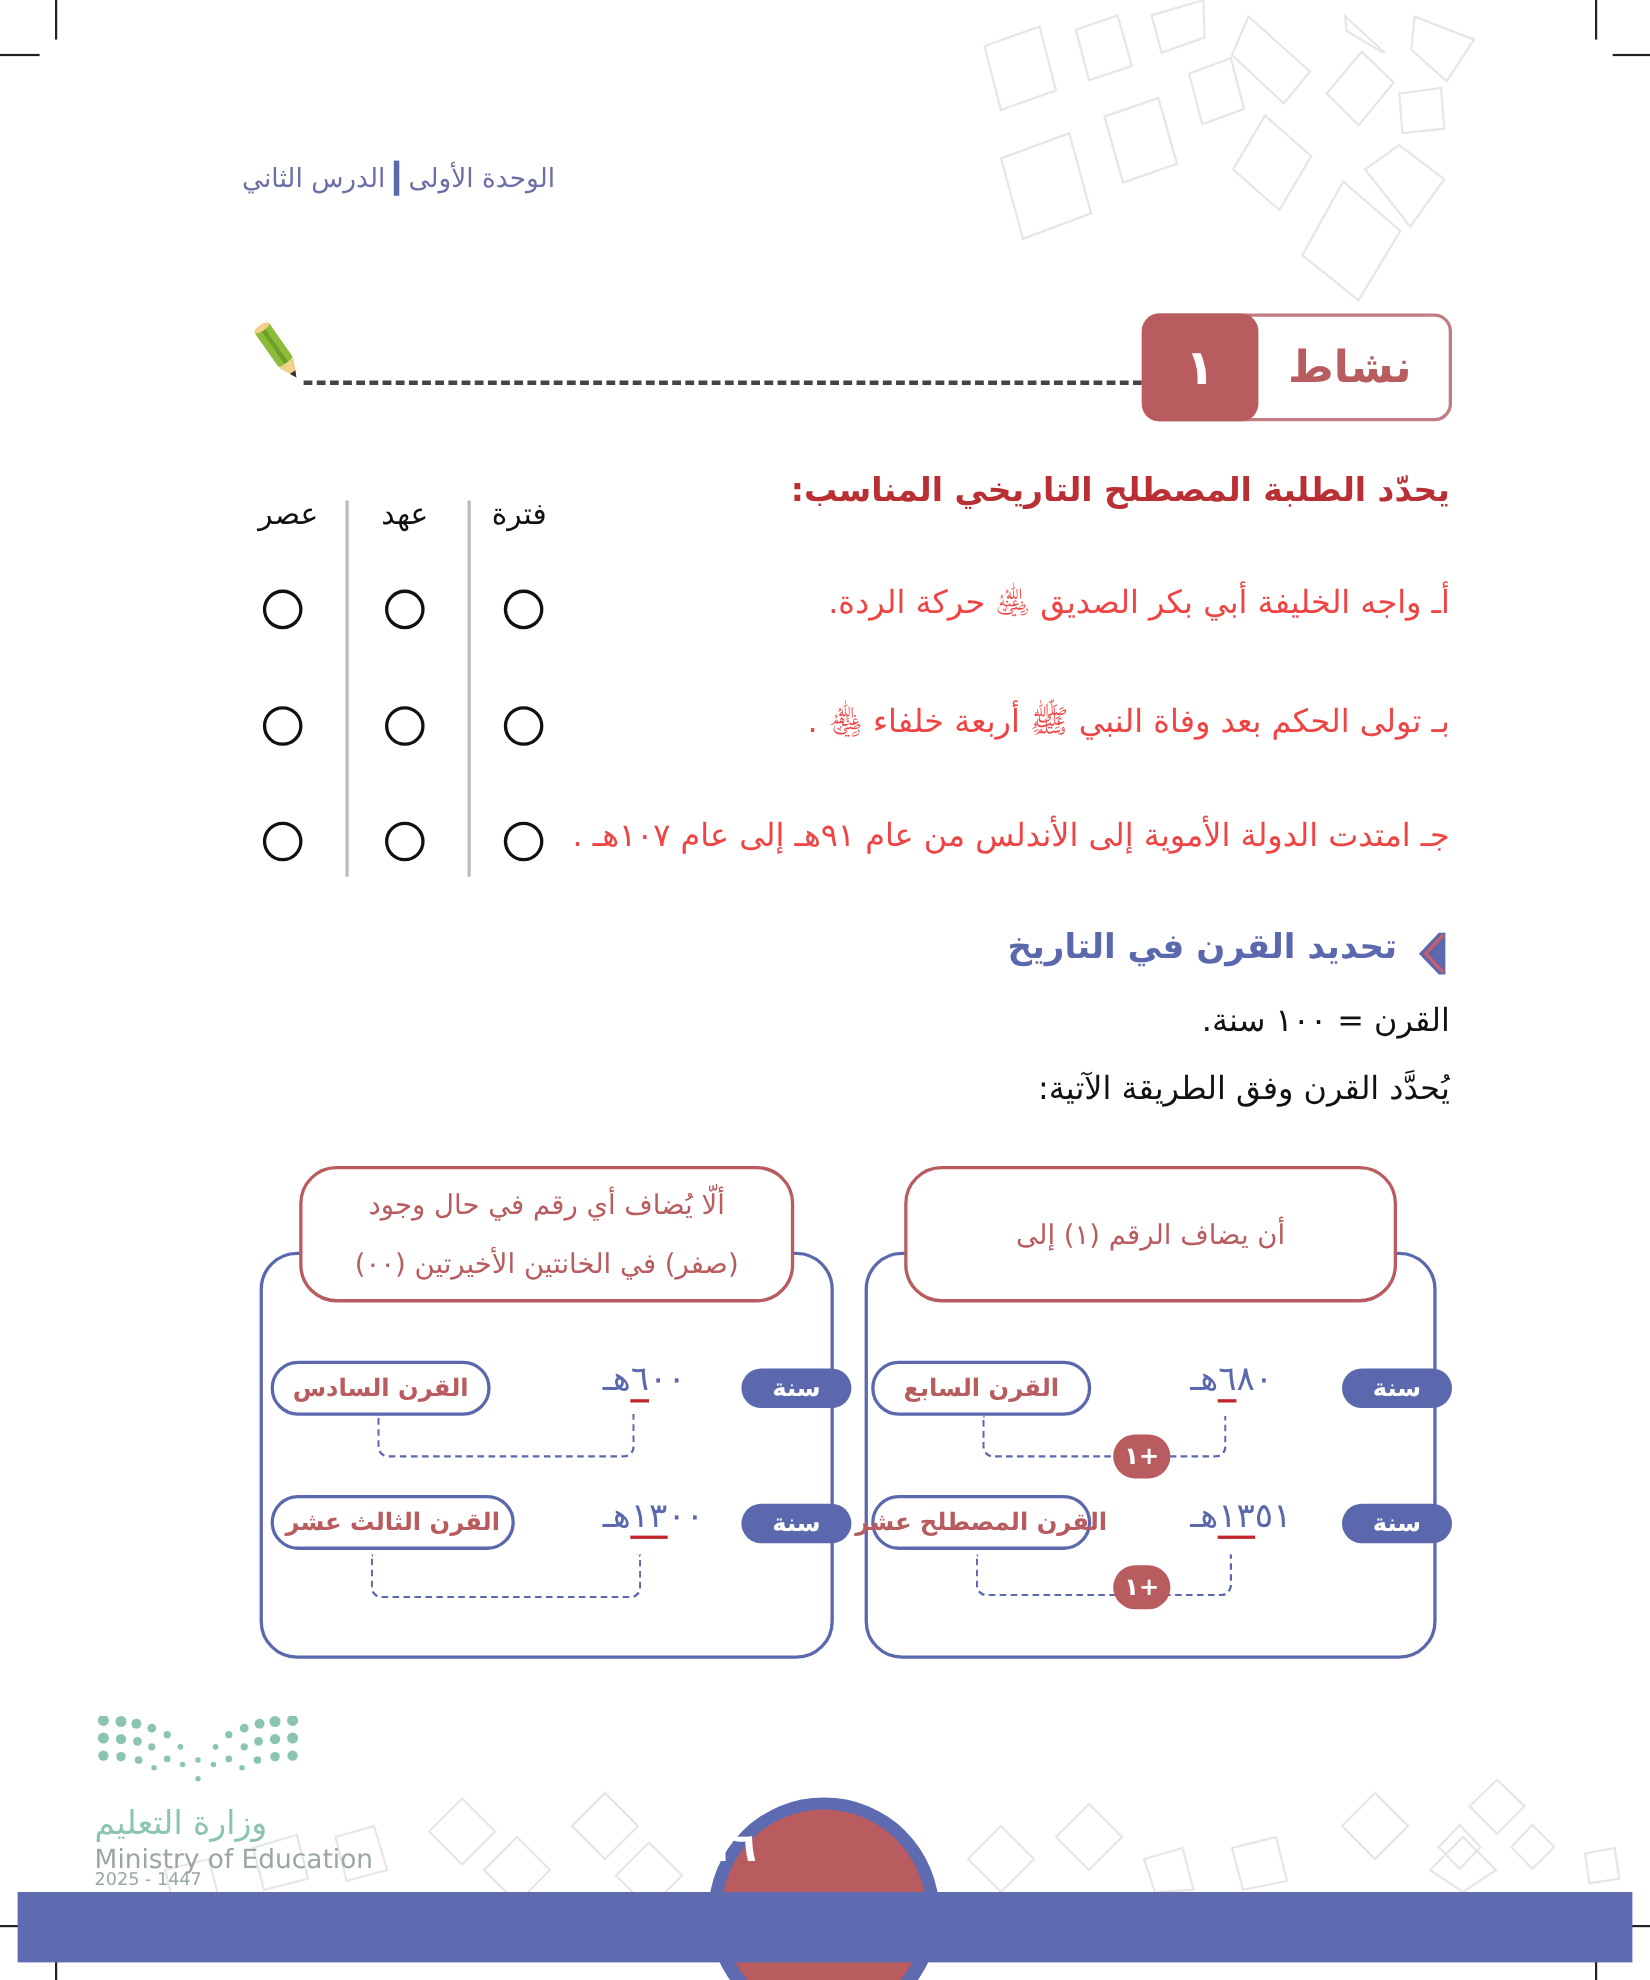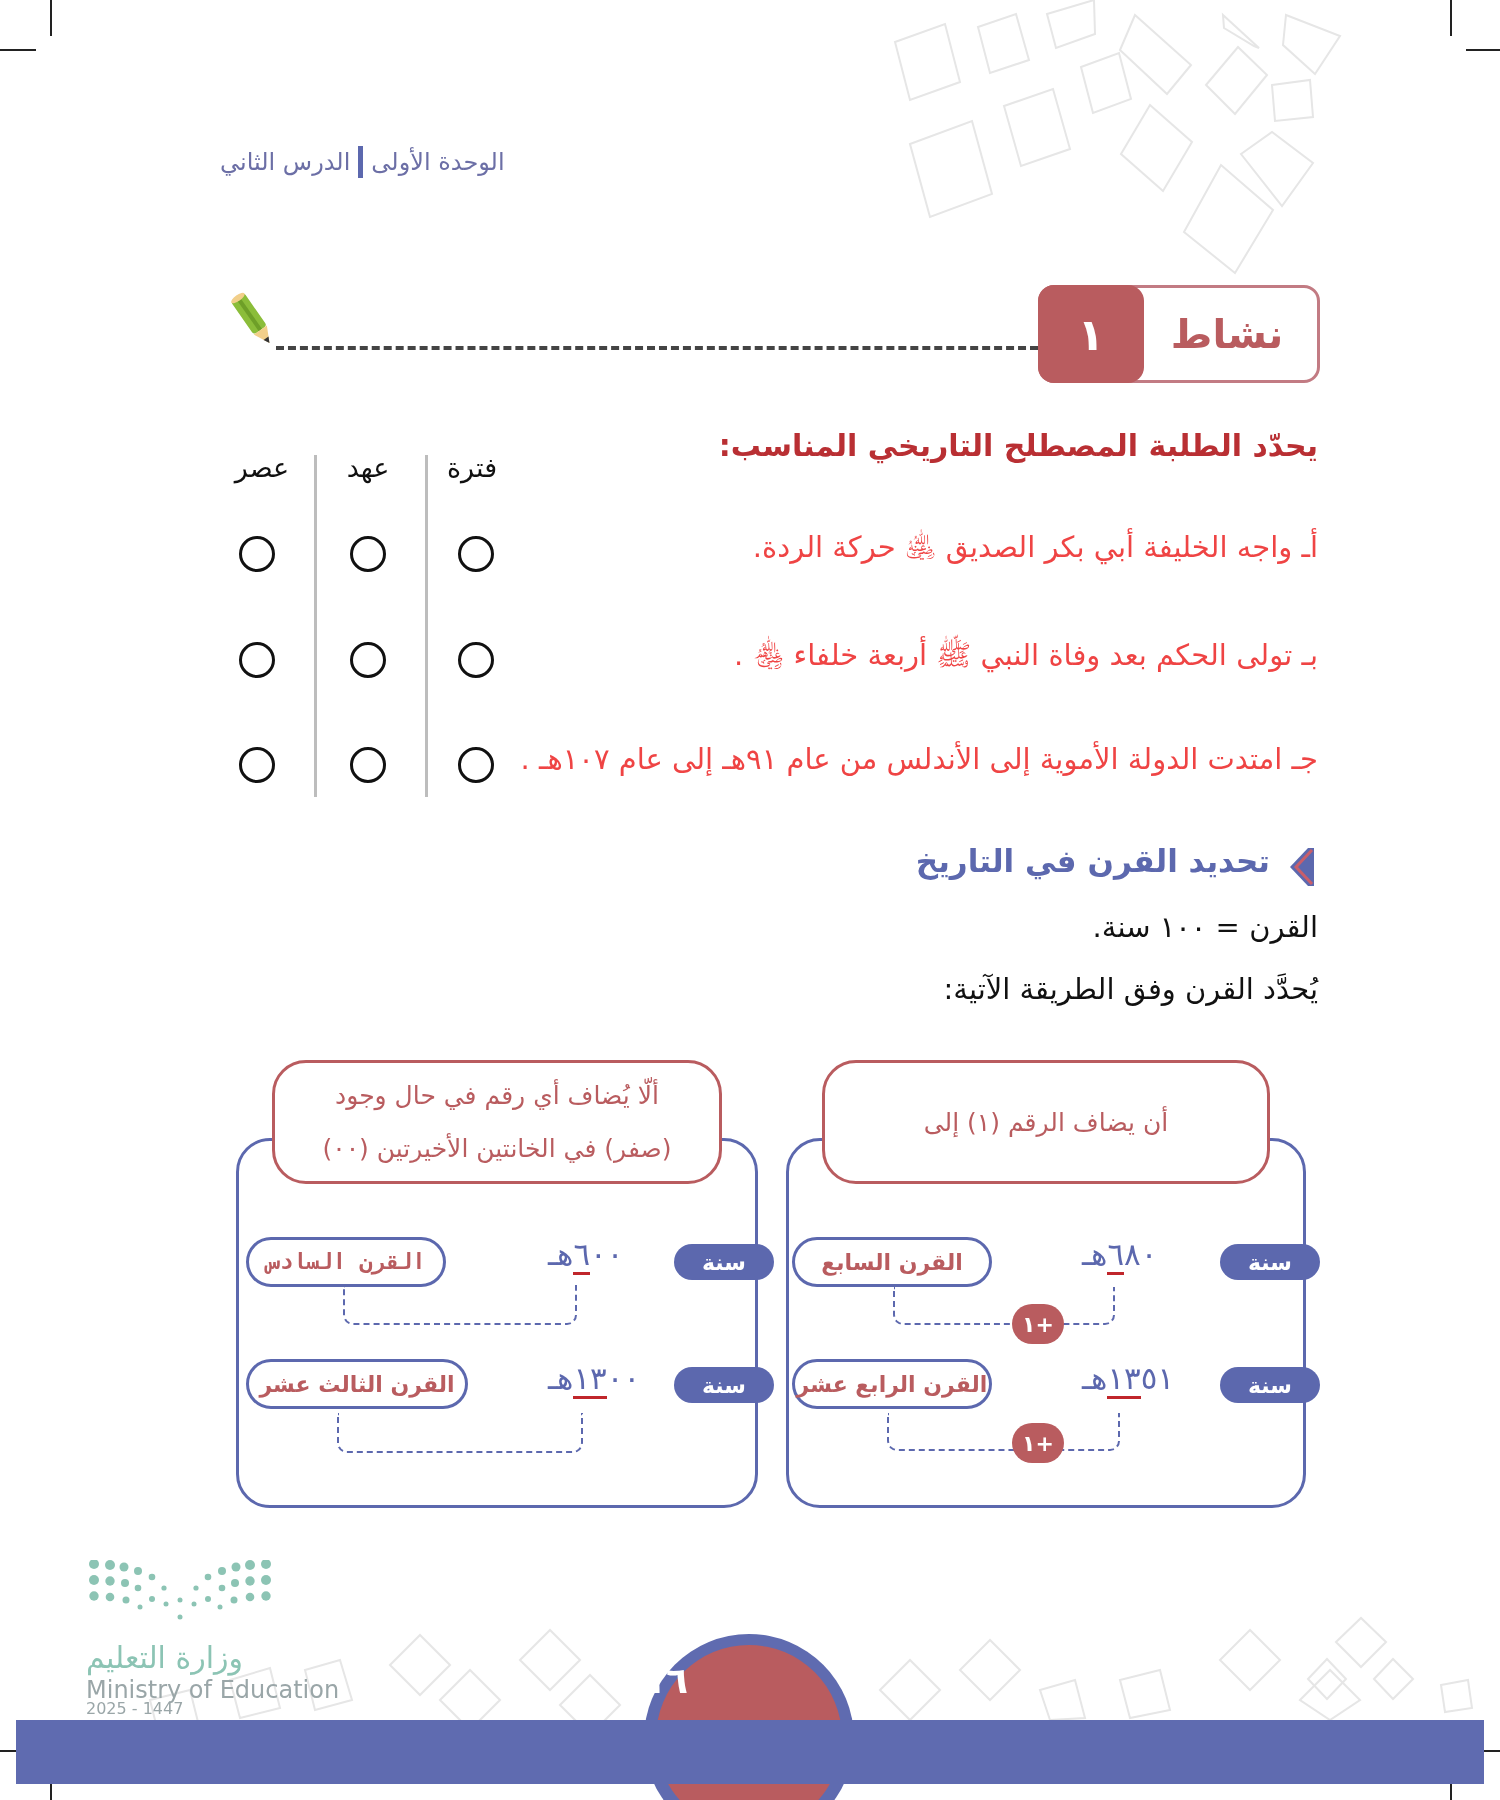--- a/index.html
+++ b/index.html
@@ -174,35 +174,35 @@
   <span class="u">٦</span><span>٨٠</span><span>هـ</span>
 </div>
 <div class="century-pill" style="left:792px;top:1237px;width:200px;">القرن السابع</div>
 <div class="dash-conn" style="left:893px;top:1287px;width:222px;height:38px;"></div>
 <div class="plus-badge" style="left:1012px;top:1304px;">+١</div>
 
 <div class="year-pill" style="left:1220px;top:1367px;">سنة</div>
 <div class="year-val" style="left:1082px;top:1360px;">
   <span class="u">١٣</span><span>٥١</span><span>هـ</span>
 </div>
-<div class="century-pill" style="left:792px;top:1359px;width:200px;">القرن الرابع عشر</div>
+<div class="century-pill" style="left:792px;top:1359px;width:200px;">القرن المصطلح عشر</div>
 <div class="dash-conn" style="left:887px;top:1413px;width:233px;height:38px;"></div>
 <div class="plus-badge" style="left:1012px;top:1423px;">+١</div>
 
 <div class="panel" style="left:236px;top:1138px;width:522px;height:370px;"></div>
 <div class="panel-head" style="left:272px;top:1060px;width:450px;height:124px;">
   <div>ألّا يُضاف أي رقم في حال وجود</div>
   <div>(صفر) في الخانتين الأخيرتين (٠٠)</div>
 </div>
 
 <div class="year-pill" style="left:674px;top:1244px;">سنة</div>
 <div class="year-val" style="left:548px;top:1236px;">
   <span class="u">٦</span><span>٠٠</span><span>هـ</span>
 </div>
-<div class="century-pill" style="left:246px;top:1237px;width:200px;font-family:Liberation Mono, monospace;">القرن السادس</div>
+<div class="century-pill" style="left:246px;top:1237px;width:200px;">القرن السادس</div>
 <div class="dash-conn" style="left:343px;top:1285px;width:234px;height:40px;"></div>
 
 <div class="year-pill" style="left:674px;top:1367px;">سنة</div>
 <div class="year-val" style="left:548px;top:1360px;">
   <span class="u">١٣</span><span>٠٠</span><span>هـ</span>
 </div>
 <div class="century-pill" style="left:246px;top:1359px;width:222px;">القرن الثالث عشر</div>
 <div class="dash-conn" style="left:337px;top:1413px;width:246px;height:40px;"></div>
 
 <svg class="abs" style="left:88px;top:1560px;" width="184" height="64" viewBox="0 0 184 64">

